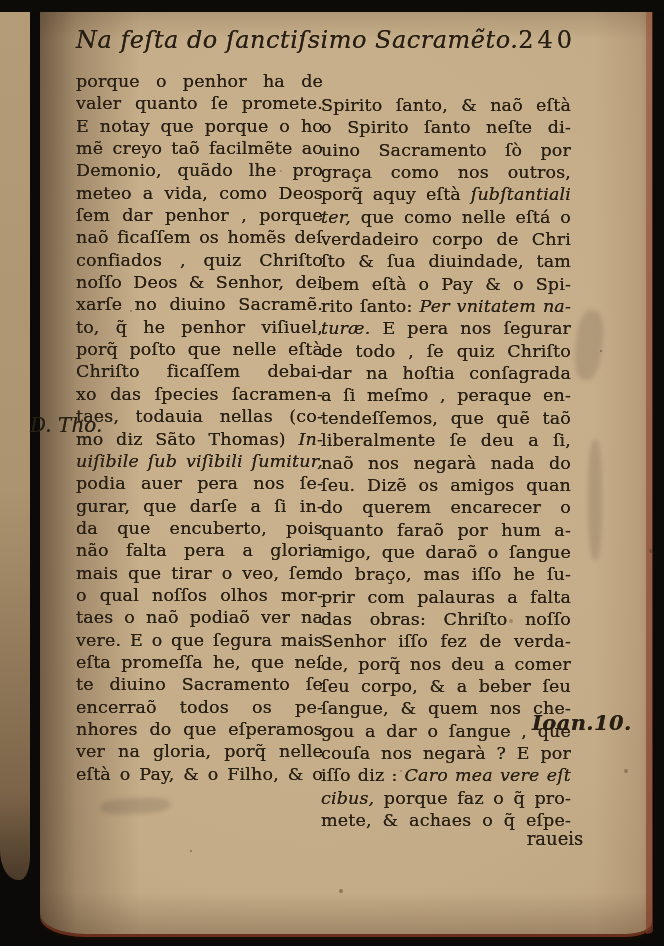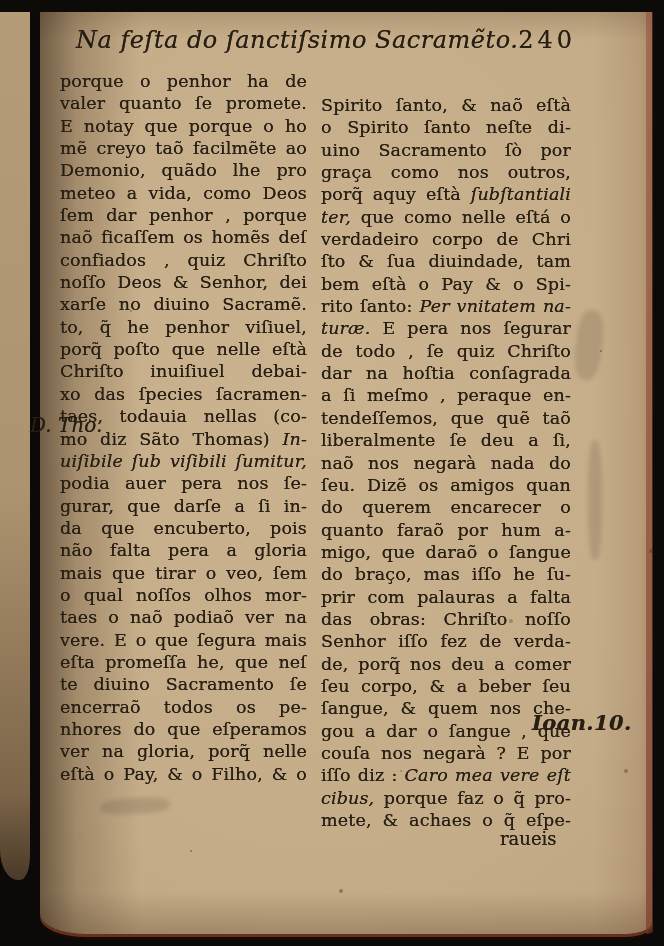--- a/index.html
+++ b/index.html
@@ -48,36 +48,36 @@
     text-shadow:0 0 .6px rgba(39,31,20,.9);
   }
   .page-number{
     font-style:normal;font-size:24px;letter-spacing:4px;
     text-shadow:0 0 .6px rgba(39,31,20,.9);
   }
   .col{
     position:absolute;top:60px;z-index:4;
     font-size:17.5px;line-height:22.35px;letter-spacing:.15px;
   }
-  .col-left{left:20px;width:247px;}
+  .col-left{left:36px;width:247px;}
   .col-right{left:281px;width:250px;margin-top:24px;}
   .line{
     text-align:justify;text-align-last:justify;
     height:22.35px;overflow:hidden;white-space:normal;
     text-shadow:0 0 .55px rgba(39,31,20,.88);
   }
   .it{font-style:italic;}
   .margin-note{
     position:absolute;z-index:5;font-style:italic;
     text-shadow:0 0 .5px rgba(39,31,20,.85);color:#271f14;
   }
   .note-left{left:30px;top:413px;font-size:20px;}
   .note-right{left:532px;top:710px;font-size:21px;font-weight:600;letter-spacing:.4px;}
   .catchword{
-    position:absolute;left:460px;top:818px;width:110px;text-align:left;z-index:4;
+    position:absolute;left:460px;top:818px;width:110px;text-align:center;z-index:4;
     font-size:18px;color:#271f14;text-shadow:0 0 .55px rgba(39,31,20,.88);
   }
   
   .specks{position:absolute;left:0;top:0;width:2px;height:2px;border-radius:50%;z-index:3;
     background:rgba(52,36,20,.55);
     box-shadow:
       520px 120px 0 1px rgba(55,38,22,.35), 560px 340px 0 0 rgba(55,38,22,.45),
       470px 610px 0 1px rgba(55,38,22,.30), 300px 880px 0 1px rgba(55,38,22,.40),
       150px 840px 0 0 rgba(55,38,22,.45), 585px 760px 0 1px rgba(60,40,24,.35),
       90px 300px 0 0 rgba(55,38,22,.40), 240px 160px 0 0 rgba(55,38,22,.30),
@@ -110,21 +110,21 @@
         <div class="line"><span>mẽ creyo taõ facilmẽte ao</span></div>
         <div class="line"><span>Demonio, quãdo lhe pro</span></div>
         <div class="line"><span>meteo a vida, como Deos</span></div>
         <div class="line"><span>ſem dar penhor , porque</span></div>
         <div class="line"><span>naõ ficaſſem os homẽs deſ</span></div>
         <div class="line"><span>confiados , quiz Chriſto</span></div>
         <div class="line"><span>noſſo Deos &amp; Senhor, dei</span></div>
         <div class="line"><span>xarſe no diuino Sacramẽ.</span></div>
         <div class="line"><span>to, q̃ he penhor viſiuel,</span></div>
         <div class="line"><span>porq̃ poſto que nelle eſtà</span></div>
-        <div class="line"><span>Chriſto inuiſiuel debai-</span></div>
+        <div class="line"><span>Chriſto ficaſſem debai-</span></div>
         <div class="line"><span>xo das ſpecies ſacramen-</span></div>
         <div class="line"><span>taes, todauia nellas (co-</span></div>
         <div class="line"><span>mo diz Sãto Thomas) </span><span class="it">In-</span></div>
         <div class="line"><span class="it">uiſibile ſub viſibili ſumitur,</span></div>
         <div class="line"><span>podia auer pera nos ſe-</span></div>
         <div class="line"><span>gurar, que darſe a ſi in-</span></div>
         <div class="line"><span>da que encuberto, pois</span></div>
         <div class="line"><span>não falta pera a gloria</span></div>
         <div class="line"><span>mais que tirar o veo, ſem</span></div>
         <div class="line"><span>o qual noſſos olhos mor-</span></div>

